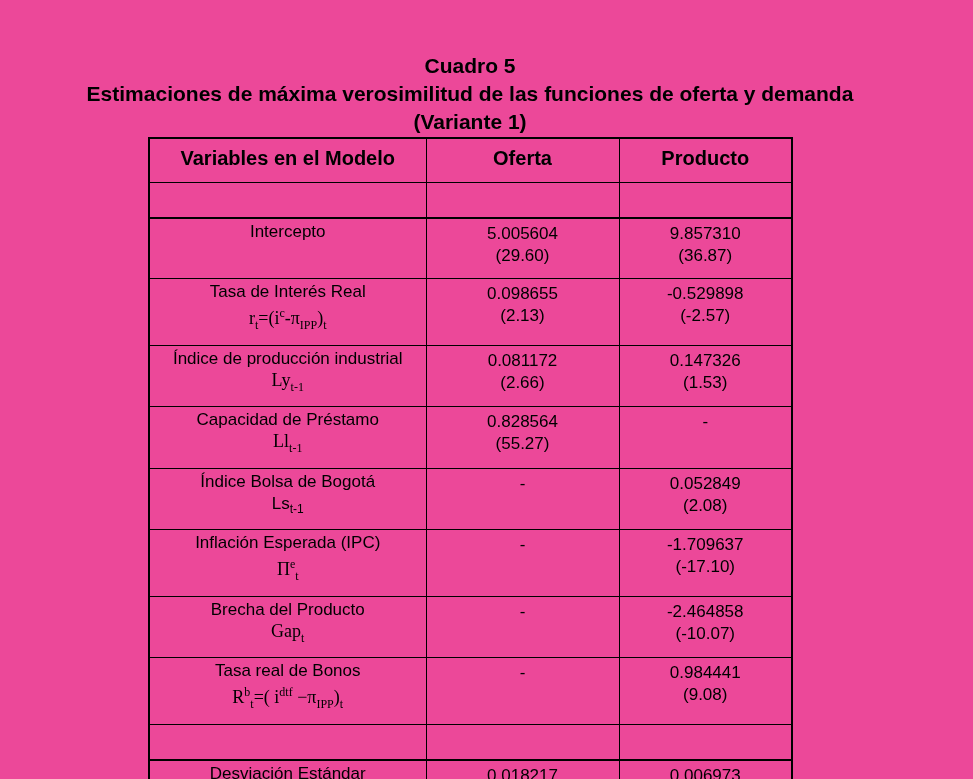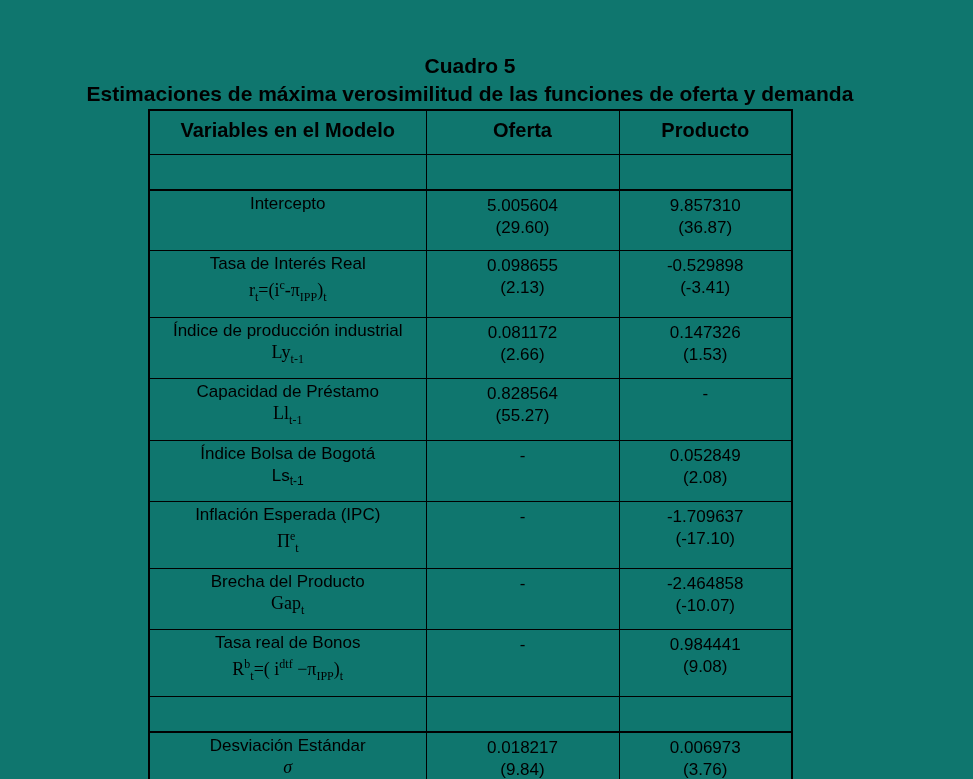--- a/index.html
+++ b/index.html
@@ -6,21 +6,21 @@
     margin: 0;
     padding: 0;
     background: #ffffff;
     color: #000000;
     font-family: "Liberation Sans", sans-serif;
   }
   .page {
     position: relative;
     width: 973px;
     height: 779px;
-    background: #0f766e;
+    background: #ec4899;
     overflow: hidden;
   }
   .caption {
     width: 940px;
     padding-top: 52px;
     text-align: center;
   }
   .title-line {
     font-size: 21px;
     font-weight: bold;
@@ -79,20 +79,21 @@
   }
 </style>
 </head>
 <body>
 
 <div class="page">
 
   <div class="caption">
     <div class="title-line">Cuadro 5</div>
     <div class="title-line">Estimaciones de máxima verosimilitud de las funciones de oferta y demanda</div>
+    <div class="title-line">(Variante 1)</div>
   </div>
 
   <table class="est">
     <colgroup>
       <col class="c1">
         <col class="c2">
         <col class="c3">
     </colgroup>
     <thead>
       <tr>
@@ -127,21 +128,21 @@
     <td>
       <div class="var-label">Tasa de Interés Real</div>
       <div class="var-formula f-serif">r<sub>t</sub>=(i<sup>c</sup>-π<sub>IPP</sub>)<sub>t</sub></div>
     </td>
     <td>
       <div class="val">0.098655</div>
       <div class="tstat">(2.13)</div>
     </td>
     <td>
       <div class="val">-0.529898</div>
-      <div class="tstat">(-3.41)</div>
+      <div class="tstat">(-2.57)</div>
     </td>
   </tr>
 
   <tr class="data">
     <td>
       <div class="var-label">Índice de producción industrial</div>
       <div class="var-formula f-serif">Ly<sub>t-1</sub></div>
     </td>
     <td>
       <div class="val">0.081172</div>

